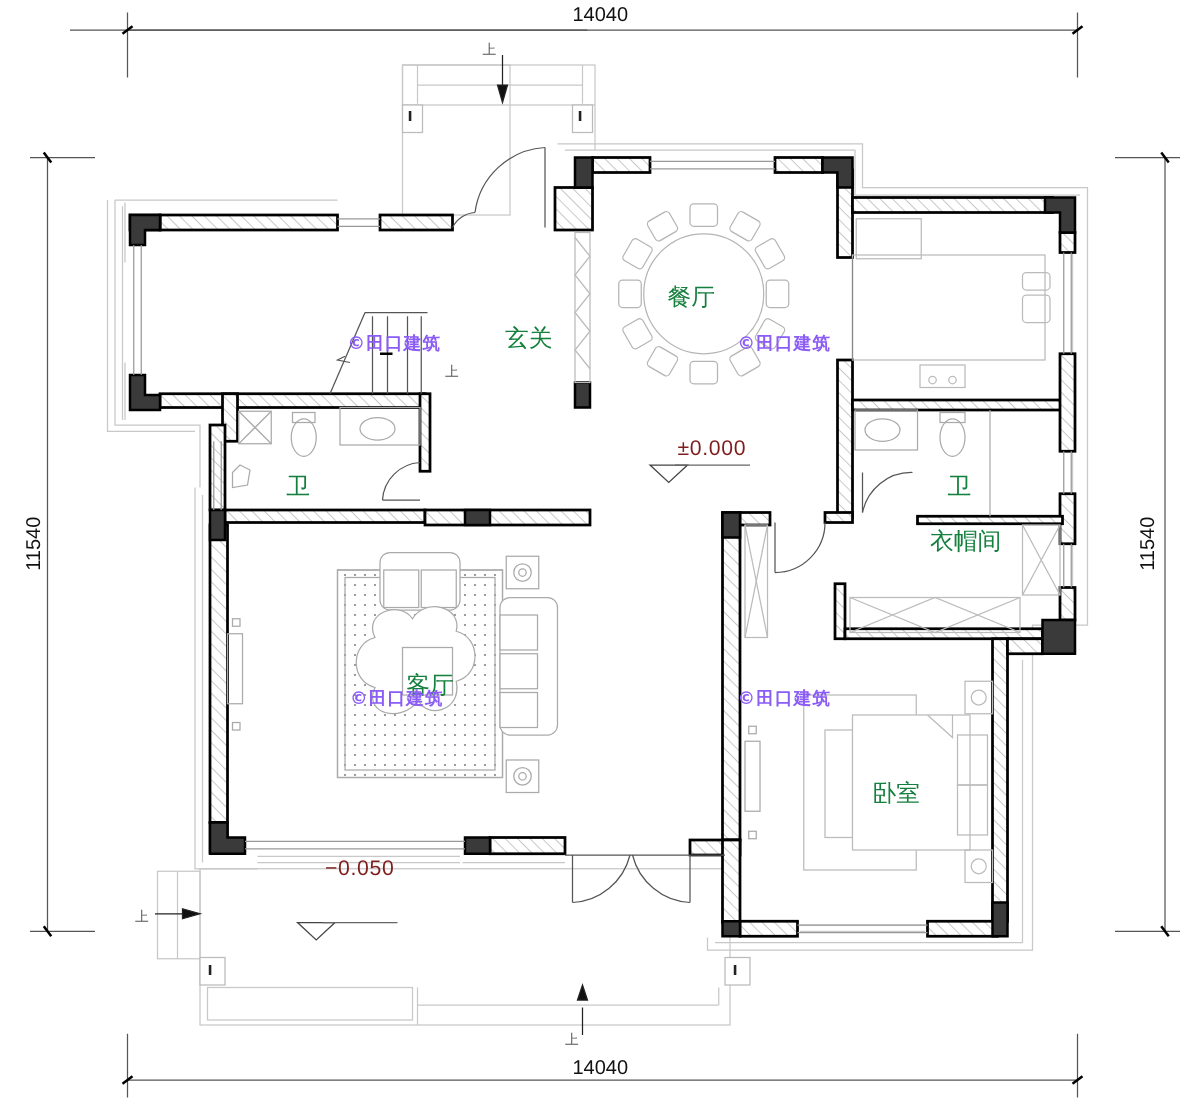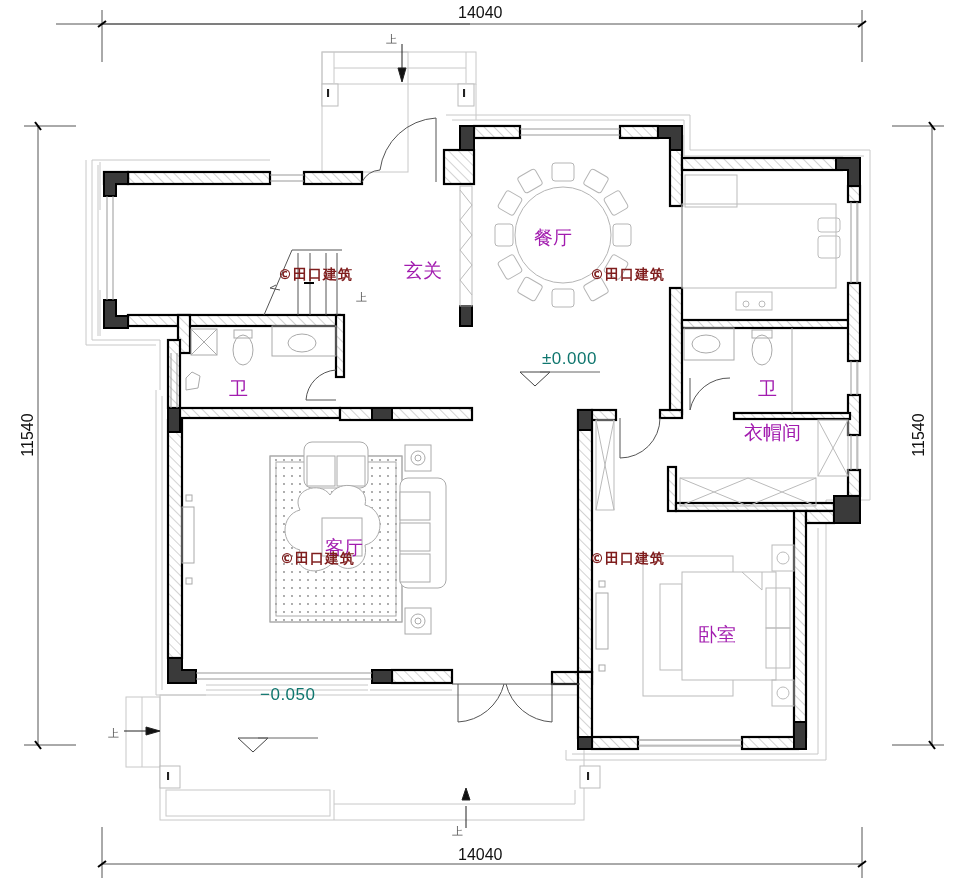--- a/index.html
+++ b/index.html
@@ -1,22 +1,22 @@
 <!DOCTYPE html>
 <html><head>
 <meta charset="utf-8">
 <style>
   html,body{margin:0;padding:0;background:#fff;}
   body{width:960px;height:880px;position:relative;overflow:hidden;font-family:"DejaVu Sans","Liberation Sans",sans-serif;}
   #plan{position:absolute;left:0;top:0;width:960px;height:880px;}
-  .lbl{position:absolute;font-family:"DejaVu Sans",sans-serif;color:#a21caf;white-space:nowrap;}
+  .lbl{position:absolute;font-family:"DejaVu Sans",sans-serif;color:#15803d;white-space:nowrap;}
   .room{font-size:19px;}
   .dim{font-family:"Liberation Sans",sans-serif;font-size:16px;color:#111;}
-  .elev{font-family:"Liberation Sans",sans-serif;font-size:17px;color:#0f766e;letter-spacing:0.5px;}
-  .wm{font-family:"DejaVu Sans",sans-serif;font-size:14px;color:#7f1d1d;font-weight:bold;letter-spacing:1px;}
+  .elev{font-family:"Liberation Sans",sans-serif;font-size:17px;color:#7f1d1d;letter-spacing:0.5px;}
+  .wm{font-family:"DejaVu Sans",sans-serif;font-size:14px;color:#8b5cf6;font-weight:bold;letter-spacing:1px;}
   .up{font-family:"DejaVu Sans",sans-serif;font-size:11px;color:#555;}
   .vert{transform:rotate(-90deg);transform-origin:center center;}
 </style>
 </head>
 <body>
 
 <svg id="plan" viewBox="0 0 960 880" xmlns="http://www.w3.org/2000/svg">
   <defs>
     <pattern id="hatch" patternUnits="userSpaceOnUse" width="7" height="7" patternTransform="rotate(-45)">
       <rect width="7" height="7" fill="#fff"></rect>

